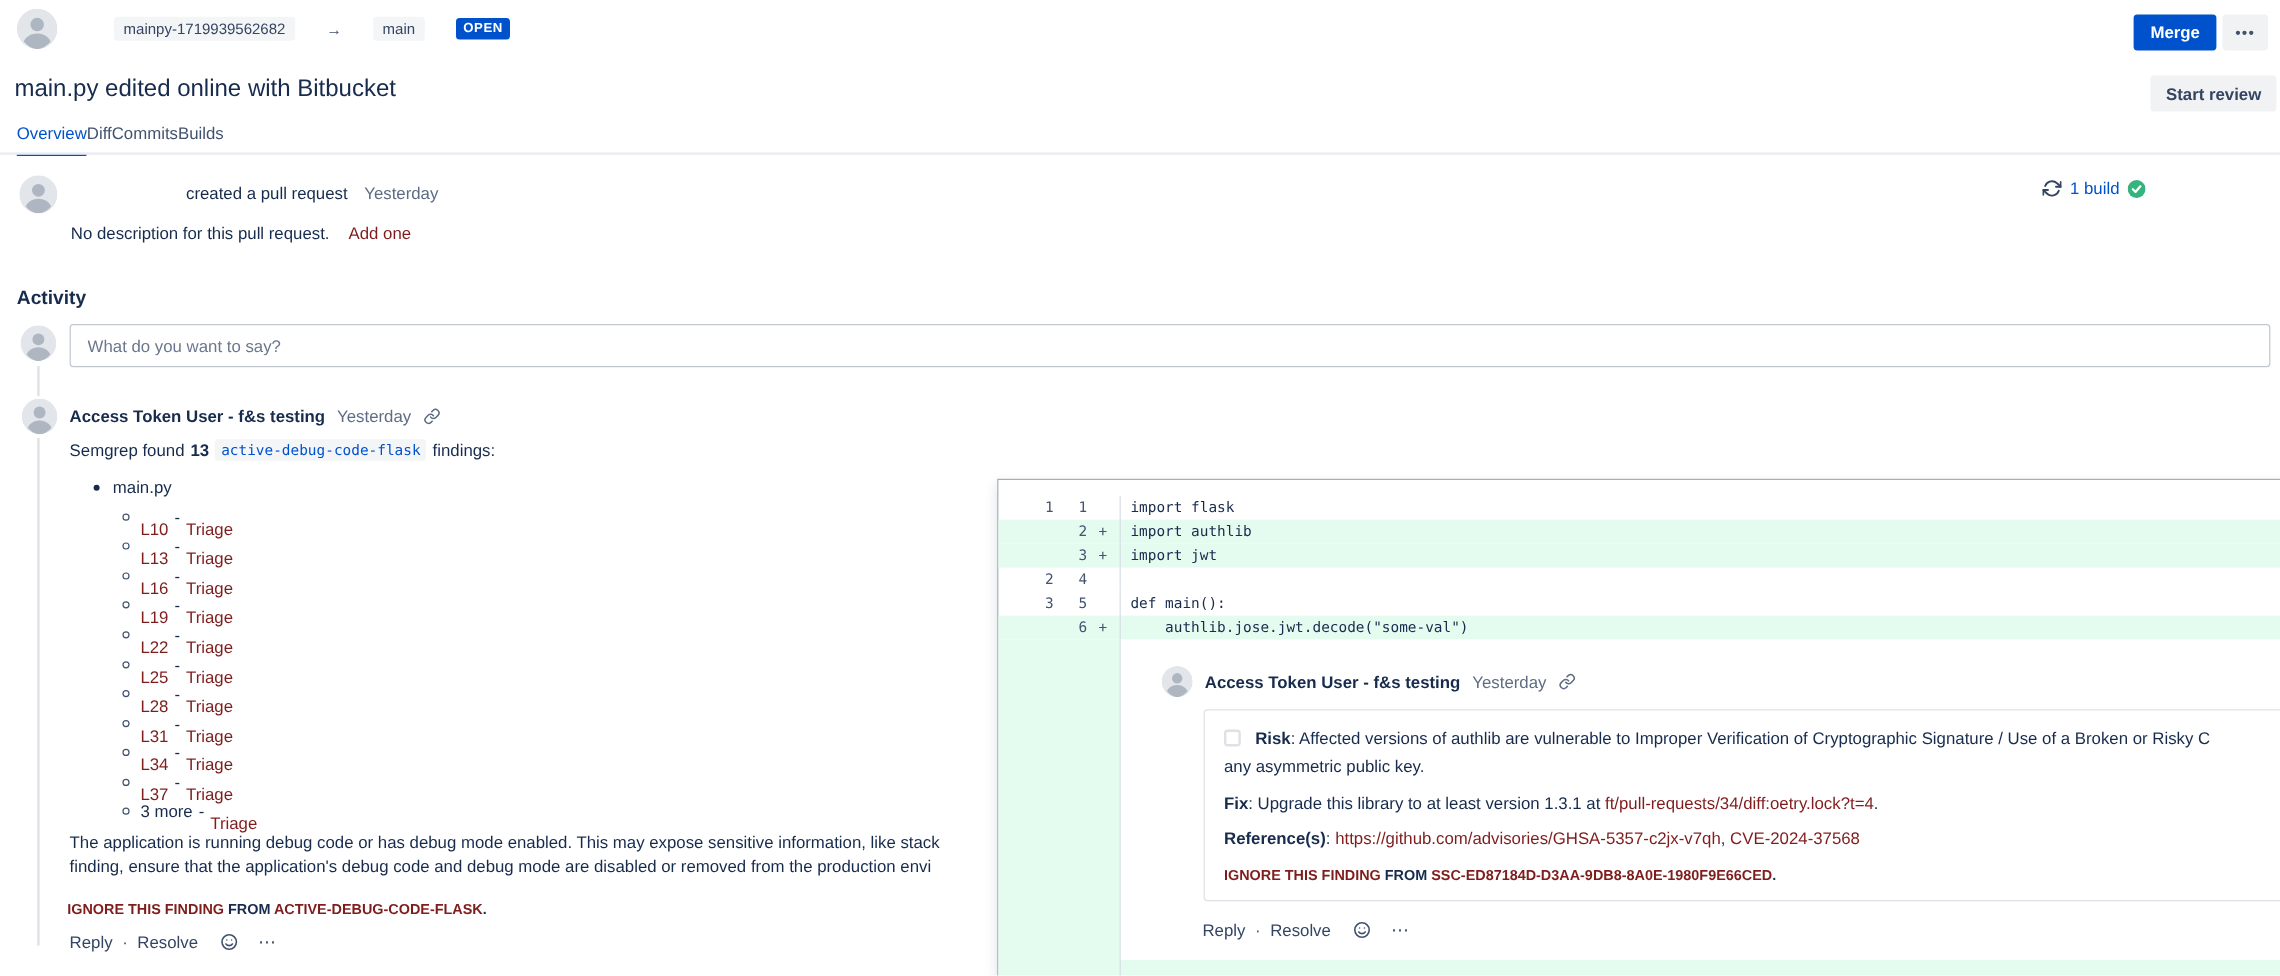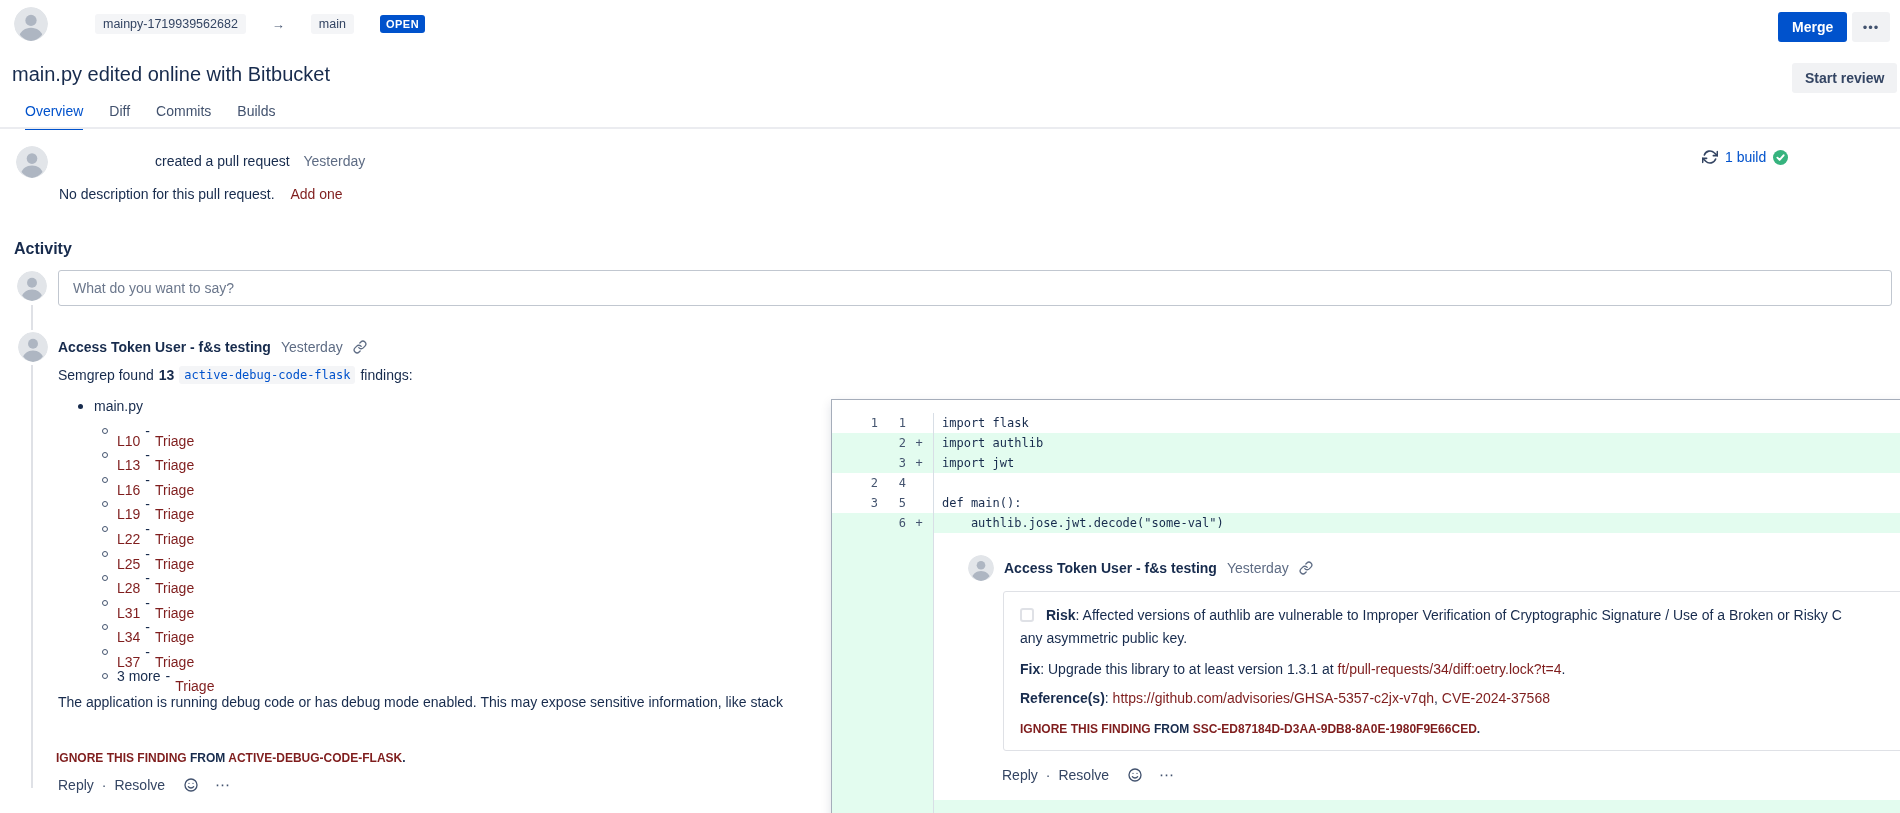--- a/index.html
+++ b/index.html
@@ -19,21 +19,21 @@
   .state-badge { background:#0052CC; color:#fff; font-size:11px; font-weight:700; letter-spacing:.5px; padding:3px 6px; border-radius:3px; }
   .merge-btn { position:absolute; left:1778px; top:12px; height:30px; padding:0 14px; background:#0052CC; color:#fff;
                font-size:14px; font-weight:600; border:none; border-radius:3px; display:flex; align-items:center; cursor:pointer; }
   .more-btn { position:absolute; left:1852px; top:12px; height:30px; width:38px; background:#F1F2F4; color:#42526E;
               border:none; border-radius:3px; font-size:13px; letter-spacing:1px; display:flex; align-items:center; justify-content:center; cursor:pointer; }
   .pr-title { position:absolute; left:12px; top:63px; font-size:20px; font-weight:500; color:#172B4D; }
   .start-review-btn { position:absolute; left:1792px; top:63px; height:30px; padding:0 13px; background:#F1F2F4; color:#344563;
                font-size:14px; border:none; border-radius:3px; display:flex; align-items:center; cursor:pointer;font-weight:bold; }
 
   
-  .tabs { position:absolute; left:25px; top:103px; display:flex; gap:26px; }
+  .tabs { position:absolute; left:14px; top:103px; display:flex; }
   .tab { font-size:14px; color:#42526E; padding-bottom:9px; cursor:pointer; }
   .tab.active { color:#0052CC; border-bottom:2px solid #0052CC; }
   .tabs-divider { position:absolute; left:0; top:127px; width:1900px; height:2px; background:#EBECF0; }
 
   
   .sum-avatar { position:absolute; left:16px; top:146px; width:32px; height:32px; }
   .created-row { position:absolute; left:155px; top:153px; font-size:14px; }
   .created-row .time { color:#5E6C84; margin-left:10px; }
   .build-status { position:absolute; left:1702px; top:149px; display:flex; align-items:center; gap:7px; }
   .build-link { color:#0052CC; font-size:14px; text-decoration:none; cursor:pointer; }
@@ -273,20 +273,21 @@
     <li class="sub">
         <span class="b-circle"></span>
         <span>3 more</span>
         <span class="sep">-</span>
         <span class="lnk">Triage</span>
       </li>
   </ul>
 
   <div class="cm-body">
     <div>The application is running debug code or has debug mode enabled. This may expose sensitive information, like stack</div>
+    <div>finding, ensure that the application's debug code and debug mode are disabled or removed from the production envi</div>
   </div>
 
   <div class="ignore-line">
     <span class="lnk">IGNORE THIS FINDING</span>
     <span class="from">FROM</span>
     <span class="lnk">ACTIVE-DEBUG-CODE-FLASK</span><span class="dark">.</span>
   </div>
 
   <div class="reply-row reply-row-left">
     <span class="act">Reply</span>

